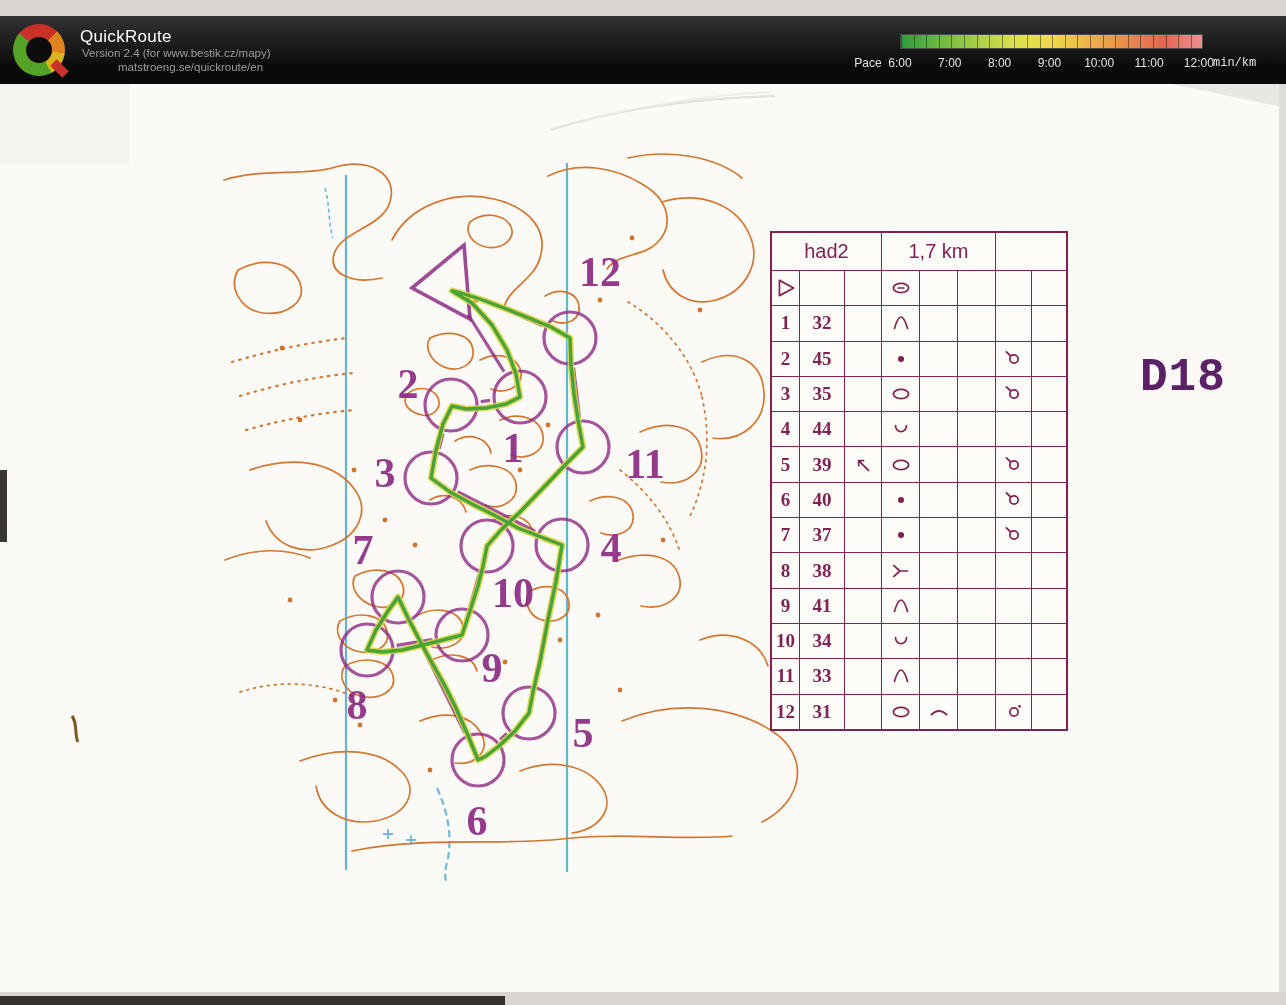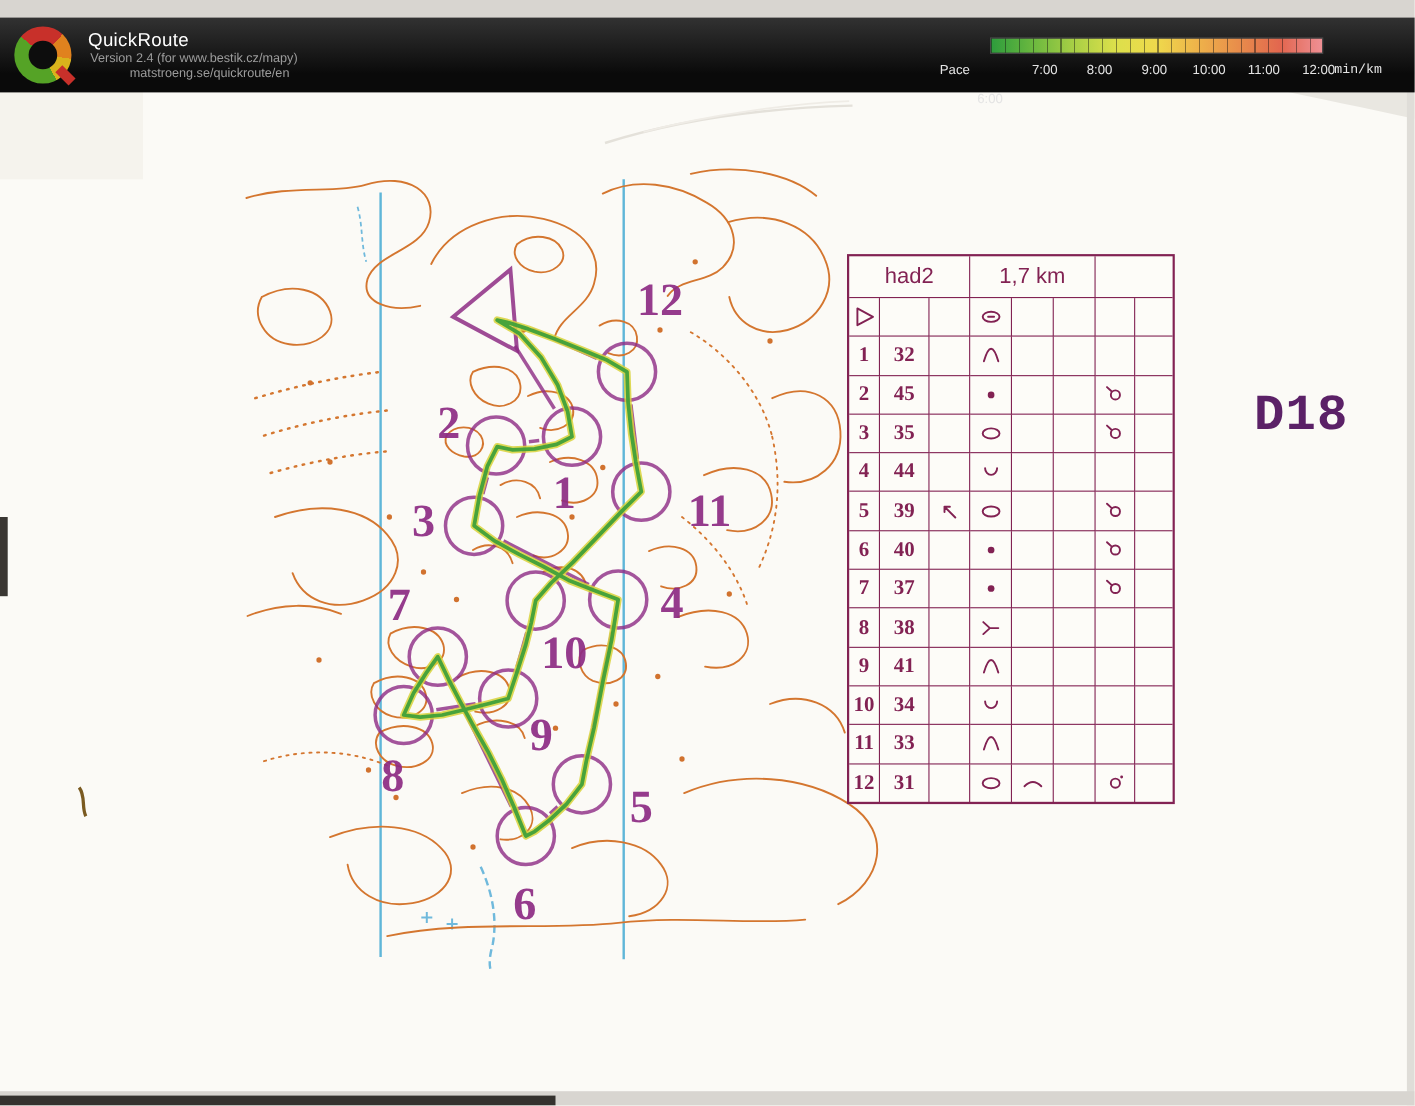--- a/index.html
+++ b/index.html
@@ -52,21 +52,21 @@
 <header class="titlebar">
   <div class="logo"></div>
   <div class="app-title">QuickRoute</div>
   <div class="sub1">Version 2.4  (for www.bestik.cz/mapy)</div>
   <div class="sub2">matstroeng.se/quickroute/en</div>
   <div class="pace-bar" id="pace-bar" style="background: linear-gradient(to right, rgb(45, 156, 60), rgb(106, 184, 63), rgb(168, 207, 69), rgb(220, 224, 75), rgb(239, 217, 76), rgb(238, 178, 74), rgb(232, 140, 75), rgb(226, 102, 79), rgb(239, 144, 149));">
     <div class="pace-ticks"></div>
   </div>
   <div class="pace-labels" id="pace-labels">
       <span style="left: 868px; transform: translateX(-50%);">Pace</span>
-      <span style="left: 900px; transform: translateX(-50%); margin-top: 27px;">6:00</span>
+      <span style="left: 900px; transform: translateX(-50%);">6:00</span>
       <span style="left: 949.8px; transform: translateX(-50%);">7:00</span>
       <span style="left: 999.6px; transform: translateX(-50%);">8:00</span>
       <span style="left: 1049.4px; transform: translateX(-50%);">9:00</span>
       <span style="left: 1099.2px; transform: translateX(-50%);">10:00</span>
       <span style="left: 1149px; transform: translateX(-50%);">11:00</span>
       <span style="left: 1198.8px; transform: translateX(-50%);">12:00</span>
       <span style="left: 1213px; font-family: Liberation Mono, monospace;">min/km</span>
     </div>
 </header>
 

